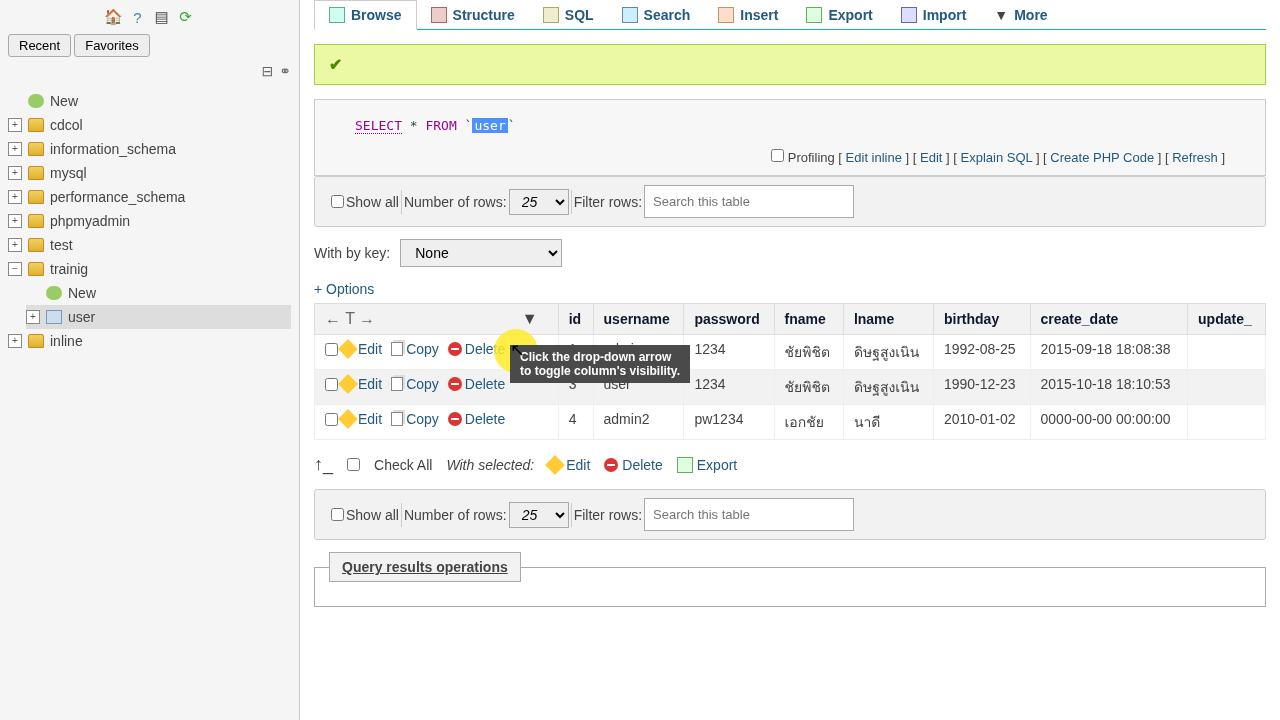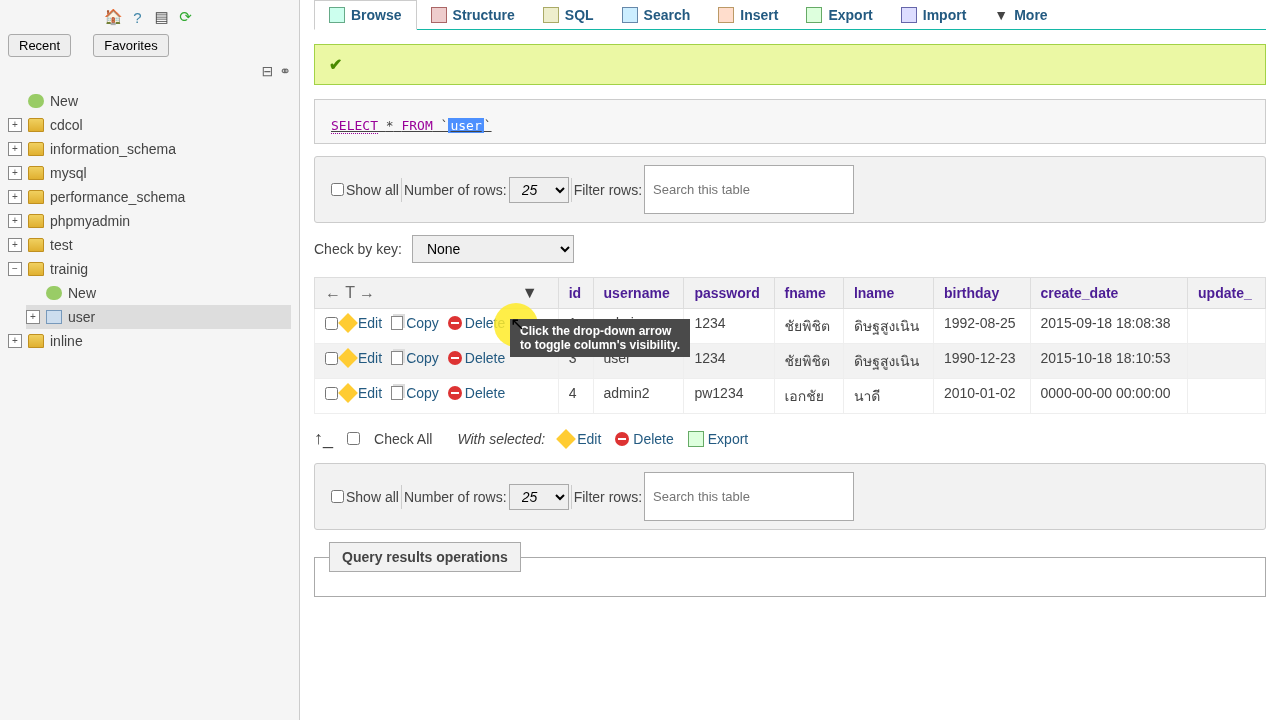--- a/index.html
+++ b/index.html
@@ -1,21 +1,21 @@
 <!DOCTYPE html>
 <html><head>
 <meta charset="utf-8">
 <style>
 * { box-sizing: border-box; margin: 0; padding: 0; }
 body { font-family: sans-serif; font-size: 13px; color: #444; background: #fff; overflow: hidden; }
 .container { display: flex; width: 1280px; height: 720px; }
 .sidebar { width: 300px; background: #f5f5f5; border-right: 1px solid #ccc; padding: 8px; }
 .sidebar-icons { display: flex; gap: 6px; justify-content: center; margin-bottom: 8px; }
 .sidebar-icons span { width: 18px; height: 18px; display: inline-flex; align-items: center; justify-content: center; font-size: 15px; cursor: pointer; }
-.sidebar-tabs { display: flex; gap: 22px; margin-bottom: 6px; }
+.sidebar-tabs { display: flex; gap: 3px; margin-bottom: 6px; }
 .sidebar-tabs button { background: #eee; border: 1px solid #aaa; border-radius: 3px; padding: 3px 10px; font-size: 13px; cursor: pointer; }
 .sidebar-mini { display: flex; justify-content: flex-end; gap: 6px; margin-bottom: 10px; font-size: 14px; color: #666; }
 .tree { font-size: 14px; }
 .tree-item { display: flex; align-items: center; padding: 4px 0; cursor: pointer; }
 .tree-expand { width: 14px; height: 14px; border: 1px solid #888; background: #fff; display: inline-flex; align-items: center; justify-content: center; font-size: 10px; margin-right: 6px; color: #555; line-height: 1; }
 .tree-noexpand { width: 14px; margin-right: 6px; }
 .tree-icon { width: 16px; height: 14px; margin-right: 6px; display: inline-block; }
 .tree-icon.db { background: linear-gradient(#f0d060,#e0b030); border-radius: 2px 2px 0 0; border: 1px solid #c09020; }
 .tree-icon.new { background: #9c6; border-radius: 7px; }
 .tree-icon.table { background: #cde; border: 1px solid #79b; }
@@ -28,52 +28,52 @@
 .nav-ico { width: 16px; height: 16px; display: inline-block; }
 .ico-browse { background: #cfe; border: 1px solid #6a8; }
 .ico-struct { background: #ecc; border: 1px solid #a66; }
 .ico-sql { background: #eec; border: 1px solid #aa6; }
 .ico-search { background: #cef; border: 1px solid #68a; }
 .ico-insert { background: #fdc; border: 1px solid #b96; }
 .ico-export { background: #dfd; border: 1px solid #6a6; }
 .ico-import { background: #ddf; border: 1px solid #66a; }
 .success-box { background: #ebf8a4; border: 1px solid #a2d246; padding: 10px 14px; margin: 14px 0; display: flex; align-items: center; gap: 10px; }
 .check-ico { color: #4a8a00; font-weight: bold; font-size: 16px; }
-.sql-box { background: #f7f7f7; border: 1px solid #ccc; padding: 18px 16px 10px; margin-bottom: 12px; text-decoration: underline; }
+.sql-box { background: #f7f7f7; border: 1px solid #ccc; padding: 18px 40px 10px; margin-bottom: 0; }
 .sql-text { font-family: monospace; font-size: 13px; }
 .kw-select { color: #909; border-bottom: 1px dotted #909; }
 .kw-from { color: #909; }
 .kw-table { background: #4d90fe; color: #fff; padding: 0 2px; }
 .sql-actions { text-align: right; margin-top: 16px; font-size: 13px; color: #444; }
 .sql-actions a { color: #235a81; text-decoration: none; }
 .controls-bar { background: #f2f2f2; border: 1px solid #ccc; padding: 8px 16px; display: flex; align-items: center; gap: 2px; margin-bottom: 12px; border-radius: 3px; font-size: 14px; }
-.controls-bar input[type=text] { border: 1px solid #aaa; padding: 16px 8px; width: 210px; font-size: 13px; }
+.controls-bar input[type=text] { border: 1px solid #aaa; padding: 8px 8px; width: 210px; font-size: 13px; }
 .controls-bar select { border: 1px solid #aaa; padding: 3px 8px; font-size: 14px; min-width: 60px; font-style: italic; }
 .vdiv { width: 1px; height: 24px; background: #ccc; }
 .sort-line { display: flex; align-items: center; gap: 10px; margin-bottom: 14px; font-size: 14px; }
 .sort-line select { border: 1px solid #aaa; padding: 4px 10px; width: 162px; font-size: 14px; }
 .options-link { color: #235a81; cursor: pointer; margin-bottom: 6px; font-size: 14px; }
 .data-table { width: 100%; border-collapse: collapse; position: relative; }
 .data-table th { background: #f2f2f2; border: 1px solid #ddd; padding: 6px 10px; text-align: left; color: #235a81; font-size: 14px; white-space: nowrap; }
 .data-table th.arrows { color: #666; font-weight: normal; font-size: 16px; }
-.data-table th .col-sort { color: #4c1d95; cursor: pointer; }
+.data-table th .col-sort { color: #0f172a; cursor: pointer; }
 .data-table td { border: 1px solid #eee; padding: 6px 10px; font-size: 14px; vertical-align: top; white-space: nowrap; }
 .data-table tr.odd td { background: #f2f2f2; }
 .row-actions { display: flex; align-items: center; gap: 3px; }
 .row-actions a { color: #235a81; text-decoration: none; display: inline-flex; align-items: center; gap: 3px; margin-right: 6px; }
 .ico-edit { display: inline-block; width: 14px; height: 14px; background: #ffcc33; transform: rotate(-45deg); }
 .ico-copy { display: inline-block; width: 12px; height: 14px; border: 1px solid #888; background: #fff; box-shadow: 2px -2px 0 #ddd; }
 .ico-delete { display: inline-block; width: 14px; height: 14px; border-radius: 50%; background: #d33; position: relative; }
 .ico-delete::after { content: ""; position: absolute; left: 3px; top: 6px; width: 8px; height: 2px; background: #fff; }
 .bulk-actions { display: flex; align-items: center; gap: 14px; margin: 14px 0; font-size: 14px; }
 .bulk-actions .arrow { font-size: 18px; }
 .bulk-actions a { color: #235a81; text-decoration: none; display: inline-flex; align-items: center; gap: 4px; }
-.italic { font-style: italic; margin-left: 11px; }
+.italic { font-style: italic; }
 .fieldset { border: 1px solid #aaa; padding: 0 14px 14px; margin-top: 12px; }
-.fieldset legend { padding: 6px 12px; font-weight: bold; background: #f2f2f2; border: 1px solid #aaa; font-size: 14px; }
+.fieldset legend { padding: 6px 12px; font-weight: bold; background: #f2f2f2; border: 1px solid #aaa; font-size: 14px; text-decoration: underline; }
 .highlight-cursor { position: absolute; width: 44px; height: 44px; border-radius: 50%; background: rgba(255,235,40,0.85); left: 180px; top: 26px; z-index: 2; }
 .tooltip { position: absolute; left: 196px; top: 42px; background: #4a4a4a; color: #fff; font-size: 12px; font-weight: bold; padding: 5px 10px; z-index: 3; white-space: nowrap; }
 .cursor-ptr { position: absolute; left: 196px; top: 36px; font-size: 18px; z-index: 4; color: #000; }
 .table-wrap { position: relative; }
 .dropdown-arrow { color: #444; }
 </style>
 </head>
 <body>
 
 <div class="container">
@@ -190,39 +190,49 @@
     <div class="success-box">
       <span class="check-ico">✔</span>
     </div>
 
     <div class="sql-box">
       <div class="sql-text">
         <span class="kw-select">SELECT</span>
         <span>*</span>
         <span class="kw-from">FROM</span>
         `<span class="kw-table">user</span>`
+      </div>
+      <div class="sql-actions">
+        <input type="checkbox" style="">
+        <span>Profiling</span>
+        [ <a href="#">Edit inline</a> ]
+        [ <a href="#">Edit</a> ]
+        [ <a href="#">Explain SQL</a> ]
+        [ <a href="#">Create PHP Code</a> ]
+        [ <a href="#">Refresh</a> ]
       </div>
     </div>
 
     <div class="controls-bar">
       <input type="checkbox" style="">
       <span>Show all</span>
       <span class="vdiv"></span>
       <span>Number of rows:</span>
       <select><option>25</option></select>
       <span class="vdiv"></span>
       <span>Filter rows:</span>
       <input type="text" placeholder="Search this table" style="">
     </div>
 
     <div class="sort-line">
-      <span>Check by key:</span>
+      <span>With by key:</span>
       <select><option>None</option></select>
     </div>
 
+    <div class="options-link">+ Options</div>
 
     <div class="table-wrap">
       <div class="highlight-cursor"></div>
       <div class="cursor-ptr">↖</div>
       <div class="tooltip">
         <span>Click the drop-down arrow</span><br><span>to toggle column's visibility.</span>
       </div>
       <table class="data-table">
         <thead>
           <tr>

